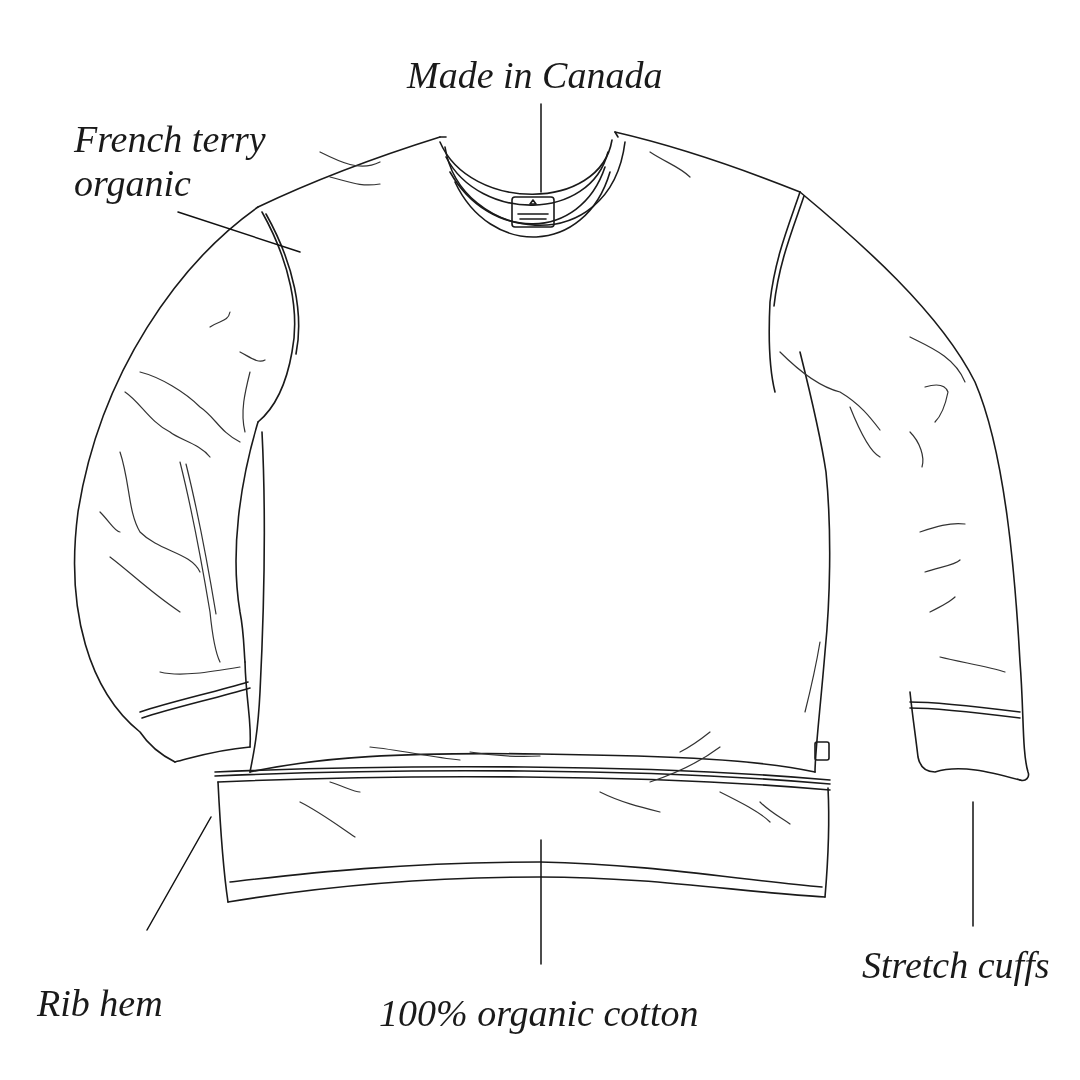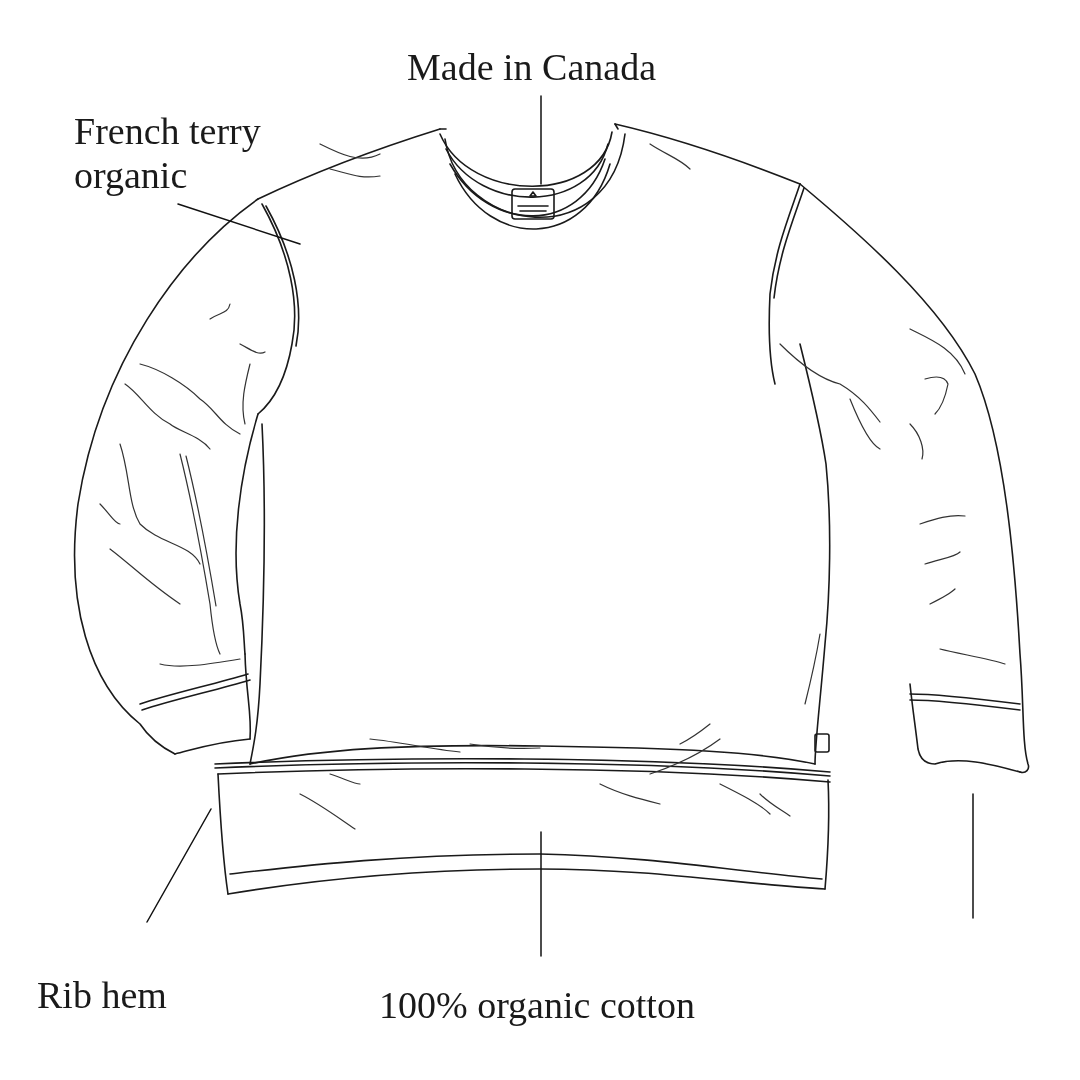--- a/index.html
+++ b/index.html
@@ -1,17 +1,17 @@
 <!DOCTYPE html>
 <html><head>
 <meta charset="utf-8">
 <style>
   html, body { margin: 0; padding: 0; background: #ffffff; }
   body { width: 1080px; height: 1080px; position: relative; overflow: hidden; }
-  .canvas { position: absolute; left: 0; top: 4px; width: 1080px; height: 920px; }
+  .canvas { position: absolute; left: 0; top: 12px; width: 1080px; height: 920px; font-style: italic; }
   svg.art { position: absolute; left: 0; top: 0; }
   .label {
     position: absolute;
     font-family: "Liberation Serif", "DejaVu Serif", serif;
     font-size: 38px;
     color: #1a1a1a;
     line-height: 1.15;
     white-space: nowrap;
   }
   .label.center { text-align: center; }
@@ -137,18 +137,21 @@
 
   <div class="label center" id="lbl-french">
     <div>French terry</div>
     <div>organic</div>
   </div>
 
   <div class="label" id="lbl-rib">
     <span>Rib hem</span>
   </div>
 
+  <div class="label" id="lbl-stretch">
+    <span>Stretch cuffs</span>
+  </div>
 
   <div class="label" id="lbl-cotton">
     <span>100% organic cotton</span>
   </div>
 
 </div>
 
 </body></html>

